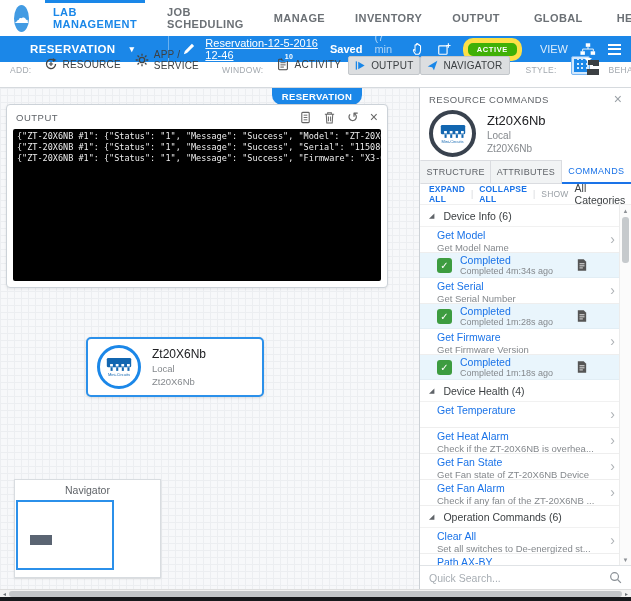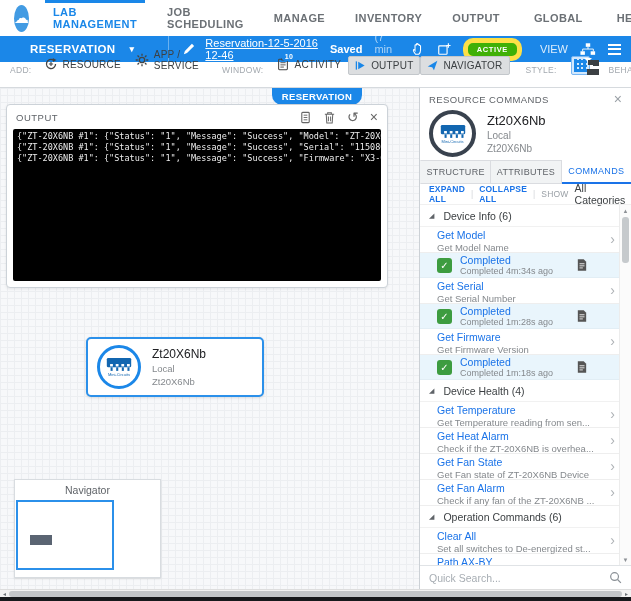--- a/index.html
+++ b/index.html
@@ -431,21 +431,20 @@
           </svg>
       </span>
     </div>
 
     <div class="sec-row">
       <span class="sec-caret">◢</span>
       <span>Device Health (4)</span>
     </div>
     <div class="cmd-row">
       <div class="cmd-title">Get Temperature</div>
-      <div class="cmd-desc">Get Temperature reading from sen...</div>
       <span class="cmd-chev">›</span>
     </div>
     <div class="cmd-row">
       <div class="cmd-title">Get Heat Alarm</div>
       <div class="cmd-desc">Check if the ZT-20X6NB is overhea...</div>
       <span class="cmd-chev">›</span>
     </div>
     <div class="cmd-row">
       <div class="cmd-title">Get Fan State</div>
       <div class="cmd-desc">Get Fan state of ZT-20X6NB Device</div>

